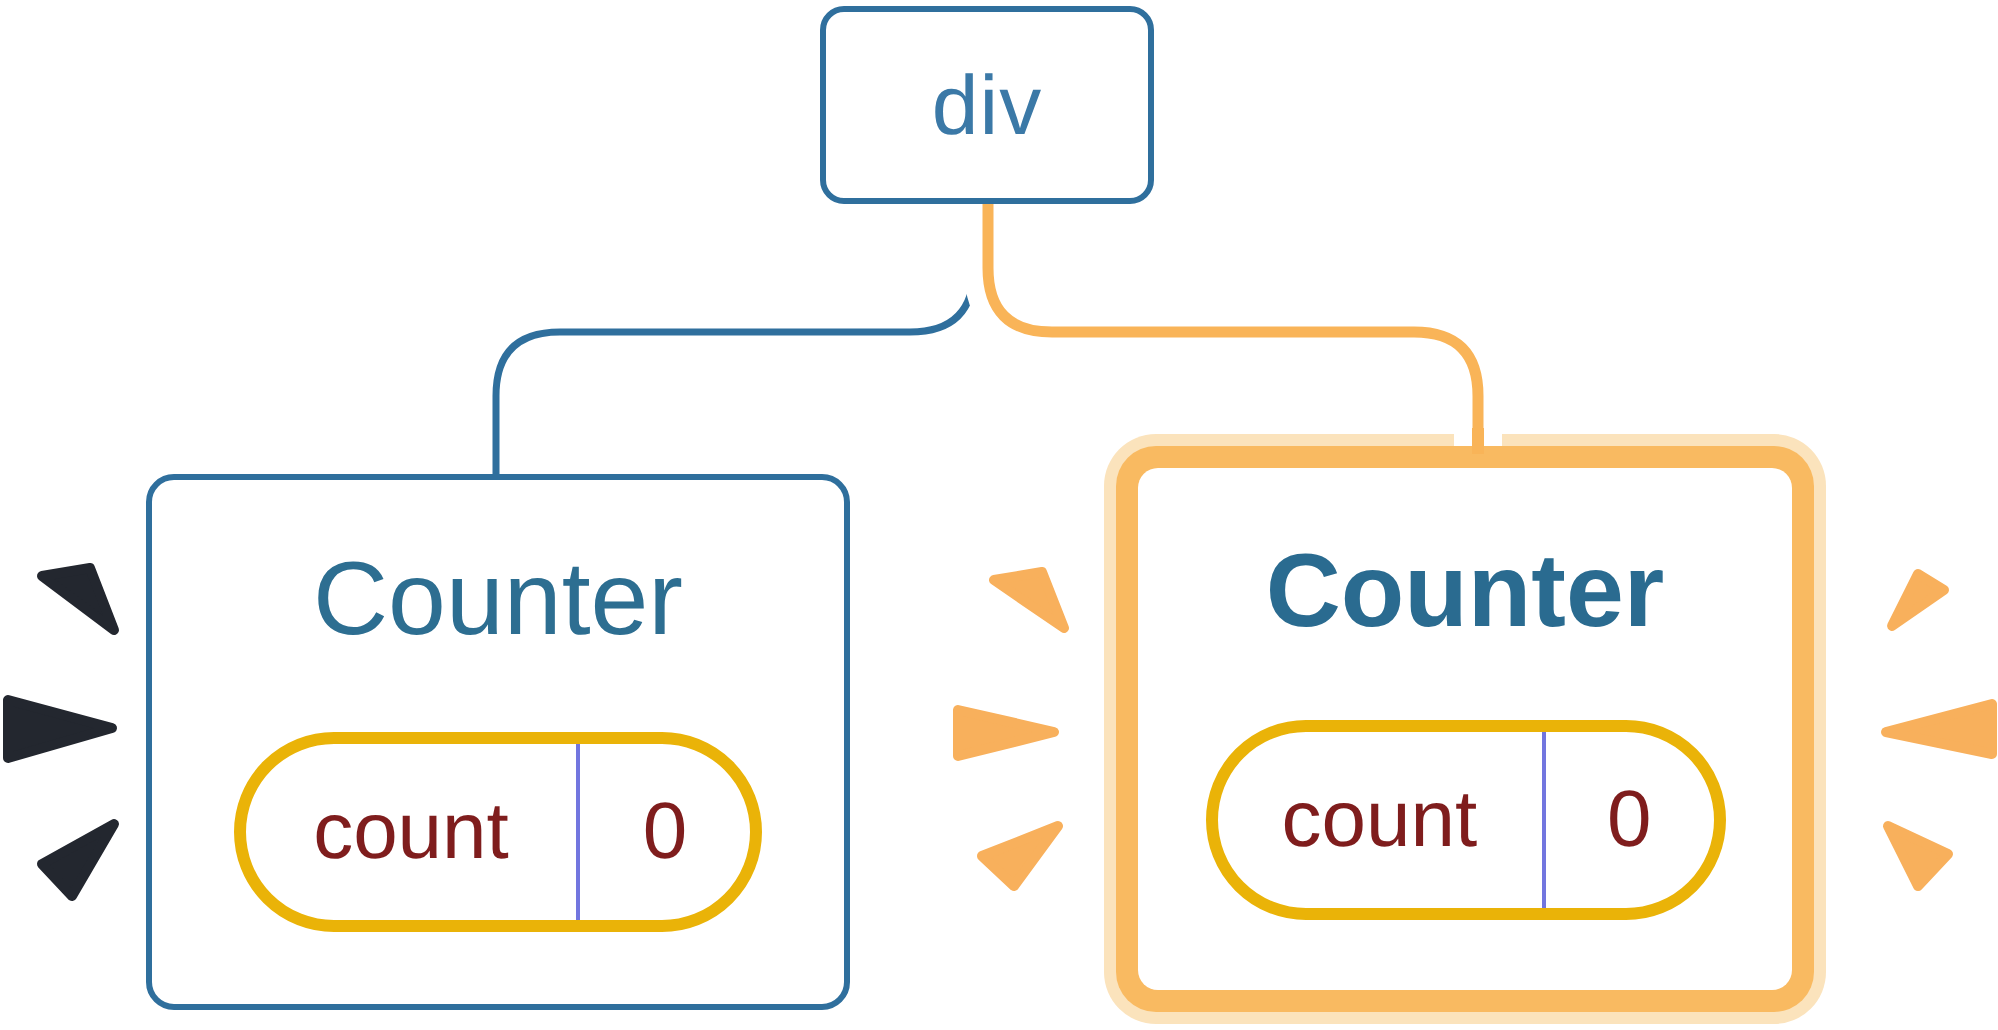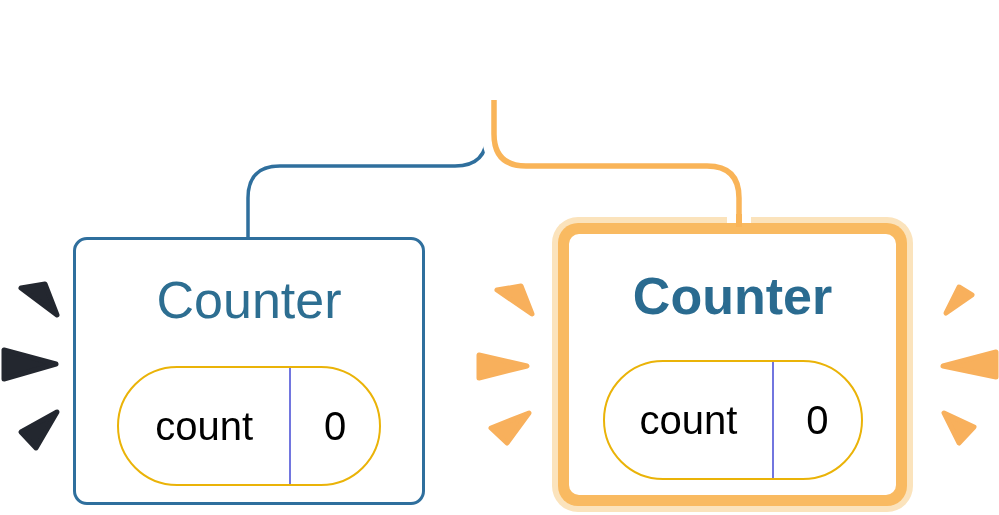--- a/index.html
+++ b/index.html
@@ -49,23 +49,23 @@
     background:#ffffff; border-radius:10px;
     display:flex; flex-direction:column; align-items:center;
     padding-top:32px; gap:34px;
   }
 
   .counter-title { font-size:52px; color:#2D6E91; font-weight:500; }
   .counter-title.bold { font-weight:700; color:#2A6B90; }
 
   
   .pill {
-    display:flex; height:120px; box-sizing:border-box;
-    border:2px solid #eab308; border-radius:60px;
-    background:#ffffff; color:#000000; font-size:40px;
+    display:flex; height:100px; box-sizing:border-box;
+    border:6px solid #eab308; border-radius:60px;
+    background:#ffffff; color:#7f1d1d; font-size:40px;
     overflow:hidden;
   }
   .pill.w-left  { width:264px; }
   .pill.w-right { width:260px; }
   .pill-key {
     flex:66; display:flex; align-items:center; justify-content:center;
     border-right:2px solid #7276DF;
   }
   .pill-val {
     flex:34; display:flex; align-items:center; justify-content:center;
@@ -106,20 +106,23 @@
       <polygon points="529,413 507,443 491,428"></polygon>
     </g>
 
     <g fill="#F8B05C" stroke="#F8B05C" stroke-width="5" stroke-linejoin="round">
       <polygon points="946,313 959,287 972,295"></polygon>
       <polygon points="943,366 996,352 996,377"></polygon>
       <polygon points="944,413 974,427 959,443"></polygon>
     </g>
   </svg>
 
+  <div class="root-node">
+    <span class="root-label">div</span>
+  </div>
 
   <div class="card-left">
     <div class="counter-title">Counter</div>
     <div class="pill w-left">
       <div class="pill-key">count</div>
       <div class="pill-val">0</div>
     </div>
   </div>
 
   <div class="card-right-outer">

